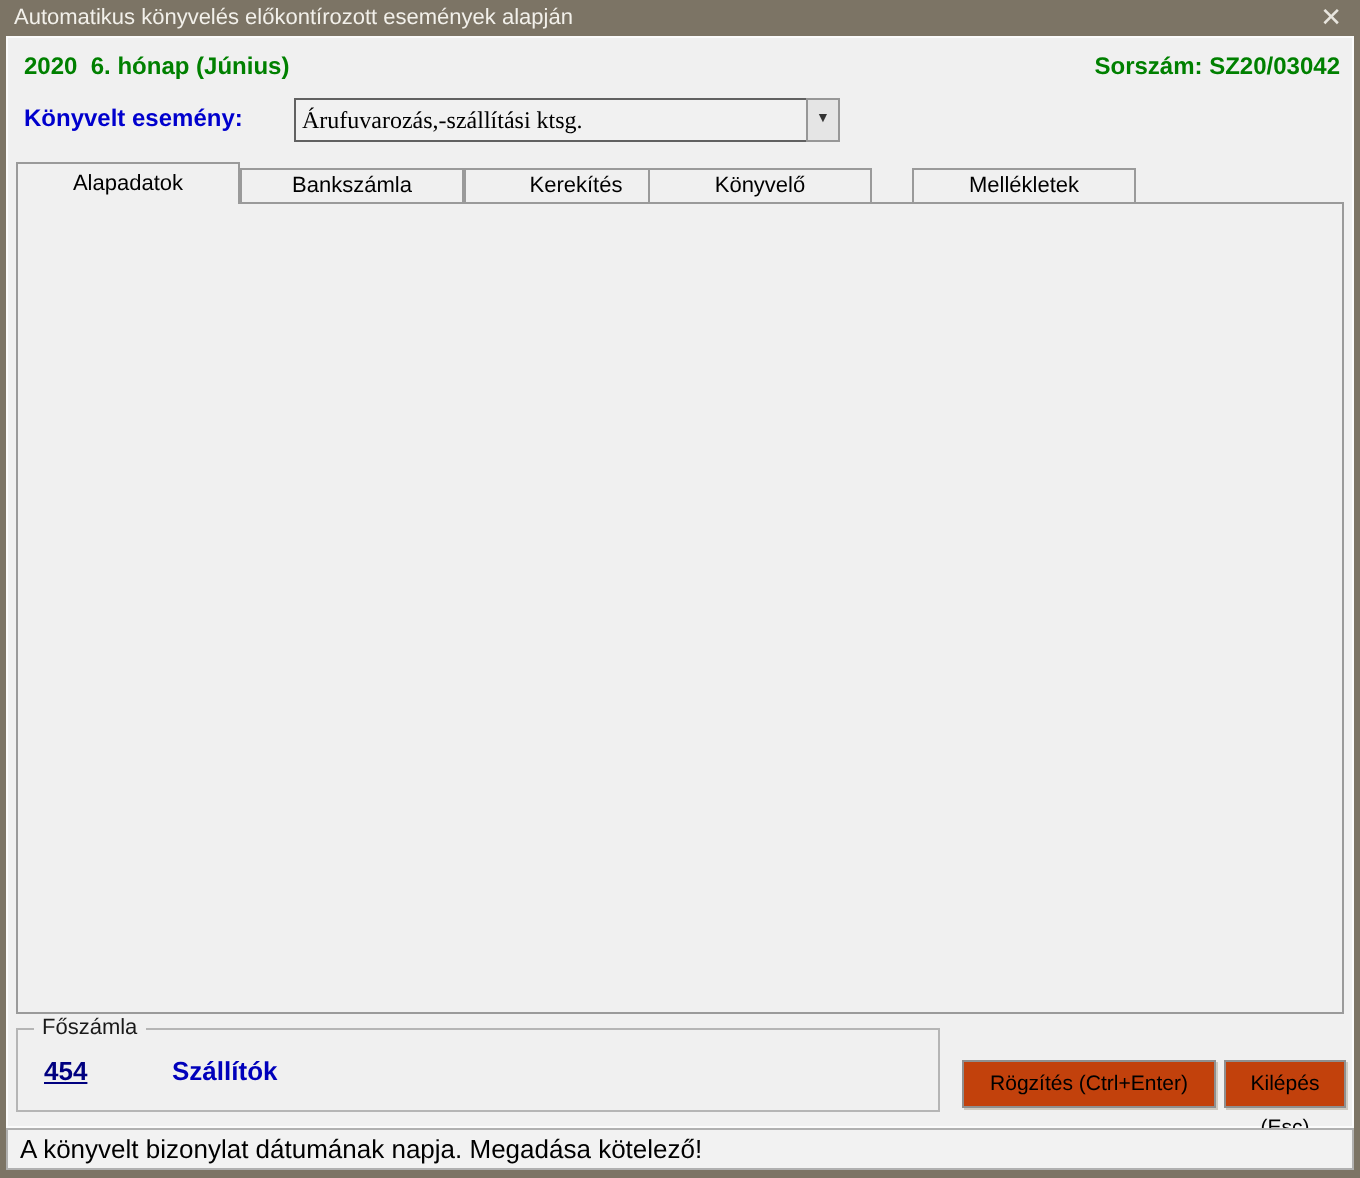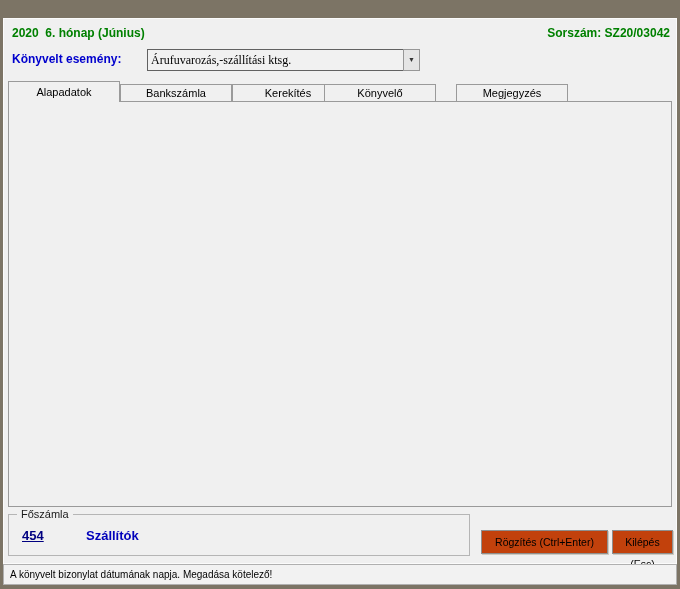--- a/index.html
+++ b/index.html
@@ -72,47 +72,51 @@
     font-size:11px; line-height:18px; padding-left:5px;
   }
   .combo-kata .chev { position:absolute; right:6px; top:0; font-size:10px; color:#555; }
   .btn {
     position:absolute; background:#c2410c; border:1px solid #8f8f8f;
     font-size:10.5px; text-align:center; cursor:default;
     box-shadow:1px 1px 0 #cfcac0;
   }
   .statusbar {
     position:absolute; left:3px; top:564px; width:674px; height:21px;
-    background:#f2f2f2; border:1px solid #b0b0b0; font-size:10px;
+    background:#f2f2f2; border:1px solid #b0b0b0; font-size:13px;
     line-height:19px; padding-left:6px; color:#000;
   }
   .navy { color:#000080; font-weight:bold; font-size:13px; }
   .blue2 { color:#0000bb; font-weight:bold; font-size:13px; }
 </style>
 </head>
 <body>
 
 <div class="window">
 
+  <div class="titlebar">
+    <span>Automatikus könyvelés előkontírozott események alapján</span>
+    <span class="close-x">✕</span>
+  </div>
 
   <div class="dialog"></div>
 
   <div class="abs green" style="left:12px; top:26px;">2020  6. hónap (Június)</div>
   <div class="abs green" style="right:10px; top:26px;">Sorszám: SZ20/03042</div>
 
   <div class="abs bluelbl" style="left:12px; top:52px;">Könyvelt esemény:</div>
   <div class="field" style="left:147px; top:49px; width:257px; height:22px; background:#f1f1f1; line-height:20px;">Árufuvarozás,-szállítási ktsg.</div>
   <div class="dd" style="left:403px; top:49px; height:22px; line-height:20px;">▼</div>
 
   <div class="tabpanel"></div>
   <div class="tab active" style="left:8px; top:81px; width:112px; height:21px; line-height:20px;">Alapadatok</div>
   <div class="tab inactive" style="left:120px; top:84px; width:112px; height:17px; line-height:16px;">Bankszámla</div>
   <div class="tab inactive" style="left:232px; top:84px; width:112px; height:17px; line-height:16px;">Kerekítés</div>
   <div class="tab inactive" style="left:324px; top:84px; width:112px; height:17px; line-height:16px;">Könyvelő</div>
-  <div class="tab inactive" style="left:456px; top:84px; width:112px; height:17px; line-height:16px;">Megjegyzés</div>
+  <div class="tab inactive" style="left:456px; top:84px; width:112px; height:17px; line-height:16px;">Mellékletek</div>
 
   <div class="abs lbl lbl-r" style="left:20px; top:114px; width:140px;">Számviteli telj. dátuma:</div>
   <div class="field mono" style="left:165px; top:110px; width:84px;">2020.06.23</div>
   <div class="dd" style="left:250px; top:110px;">▼</div>
 
   <div class="abs lbl lbl-r" style="left:20px; top:141px; width:140px;">Bizonylat dátuma:</div>
   <div class="redwrap" style="left:163px; top:135px;">
     <div class="field mono" style="width:84px;"><span>2020.</span><span class="sel">0</span><span>7.01</span></div>
     <div class="dd">▼</div>
   </div>

